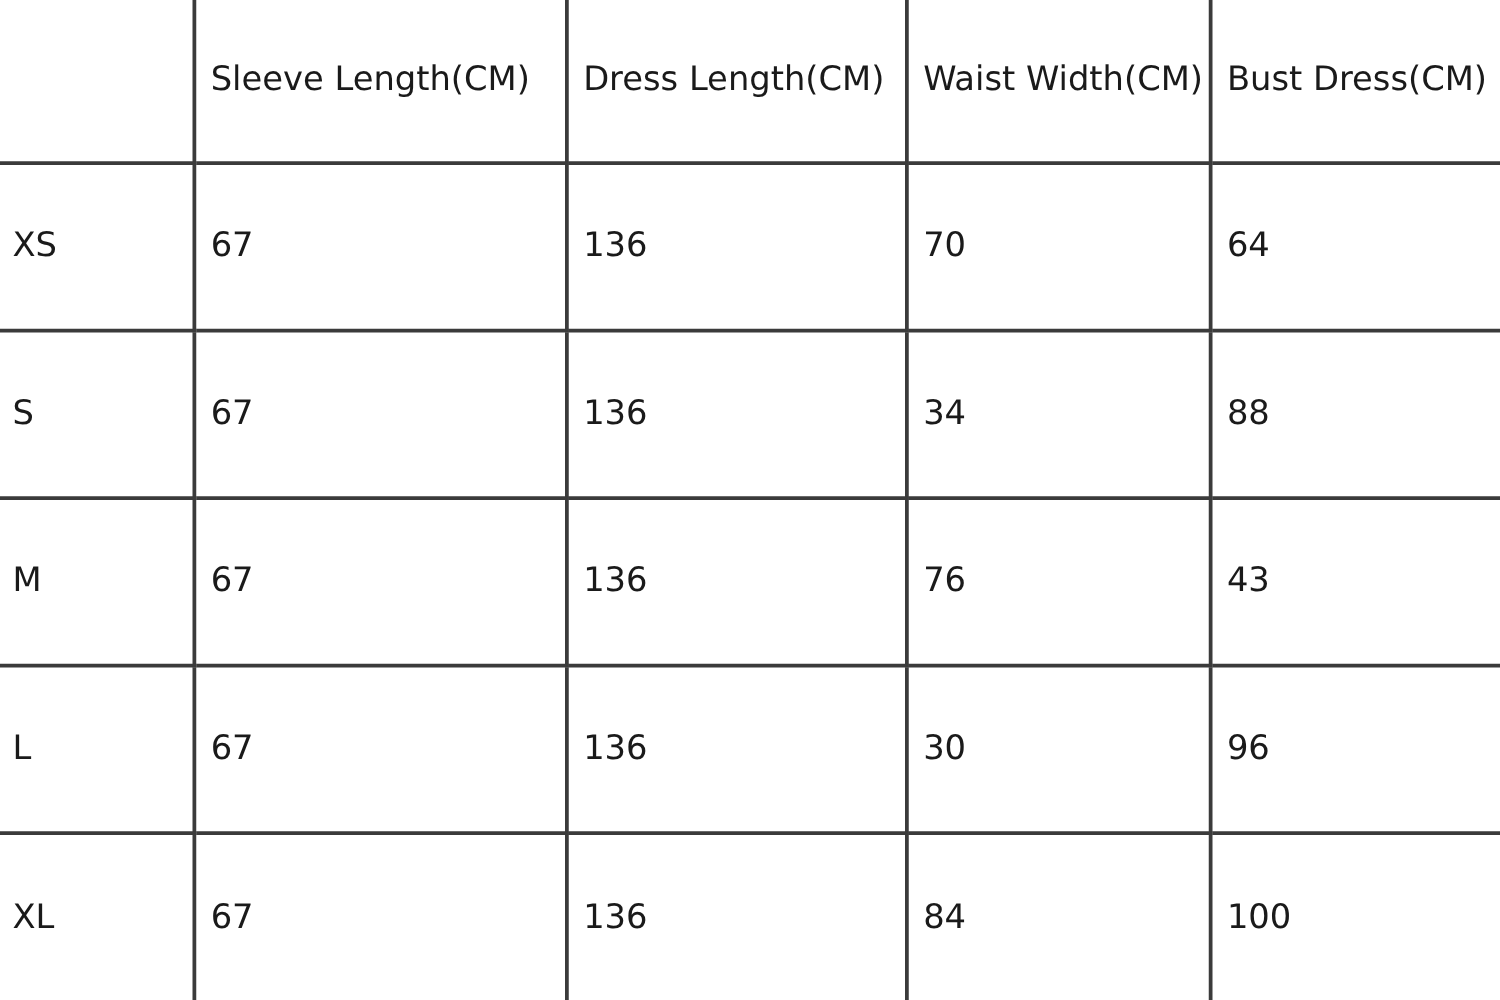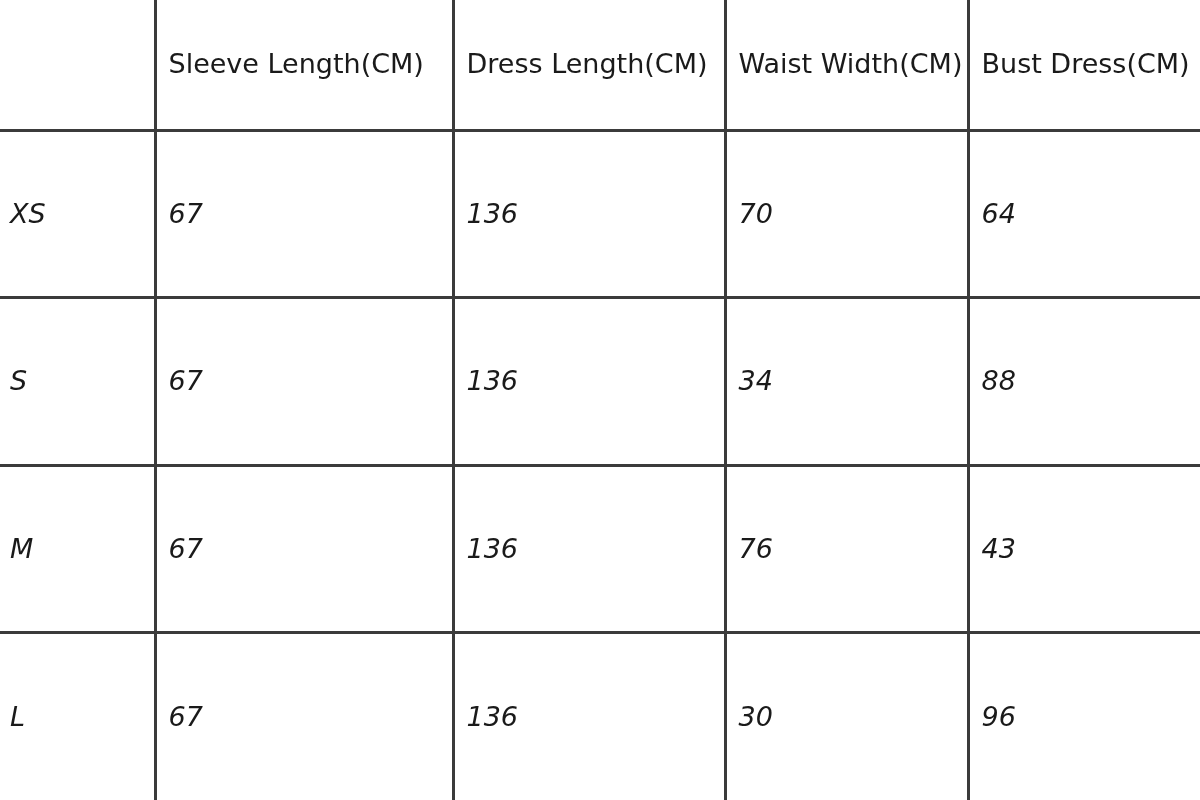--- a/index.html
+++ b/index.html
@@ -28,21 +28,21 @@
     height: 800px;
     border-radius: 21px;
   }
   table.size-table col.c0 { width: 155px; }
   table.size-table col.c1 { width: 298px; }
   table.size-table col.c2 { width: 272px; }
   table.size-table col.c3 { width: 243px; }
   table.size-table col.c4 { width: 232px; }
 
   table.size-table tr.head-row { height: 130px; }
-  table.size-table tr.body-row { height: 134px; font-style: italic; }
+  table.size-table tr.body-row { height: 134px; }
 
   table.size-table th,
   table.size-table td {
     border: 3px solid #3b3b3b;
     padding: 0 12px;
     text-align: left;
     vertical-align: middle;
     font-weight: normal;
     font-size: 27px;
     line-height: 1.2;
@@ -116,15 +116,22 @@
         <td>76</td>
         <td class="last-col">43</td>
       </tr>
       <tr class="body-row">
         <td class="row-label">L</td>
         <td>67</td>
         <td>136</td>
         <td>30</td>
         <td class="last-col">96</td>
       </tr>
+      <tr class="body-row">
+        <td class="row-label">XL</td>
+        <td>67</td>
+        <td>136</td>
+        <td>84</td>
+        <td class="last-col">100</td>
+      </tr>
     </tbody>
   </table>
 </div>
 
 </body></html>

